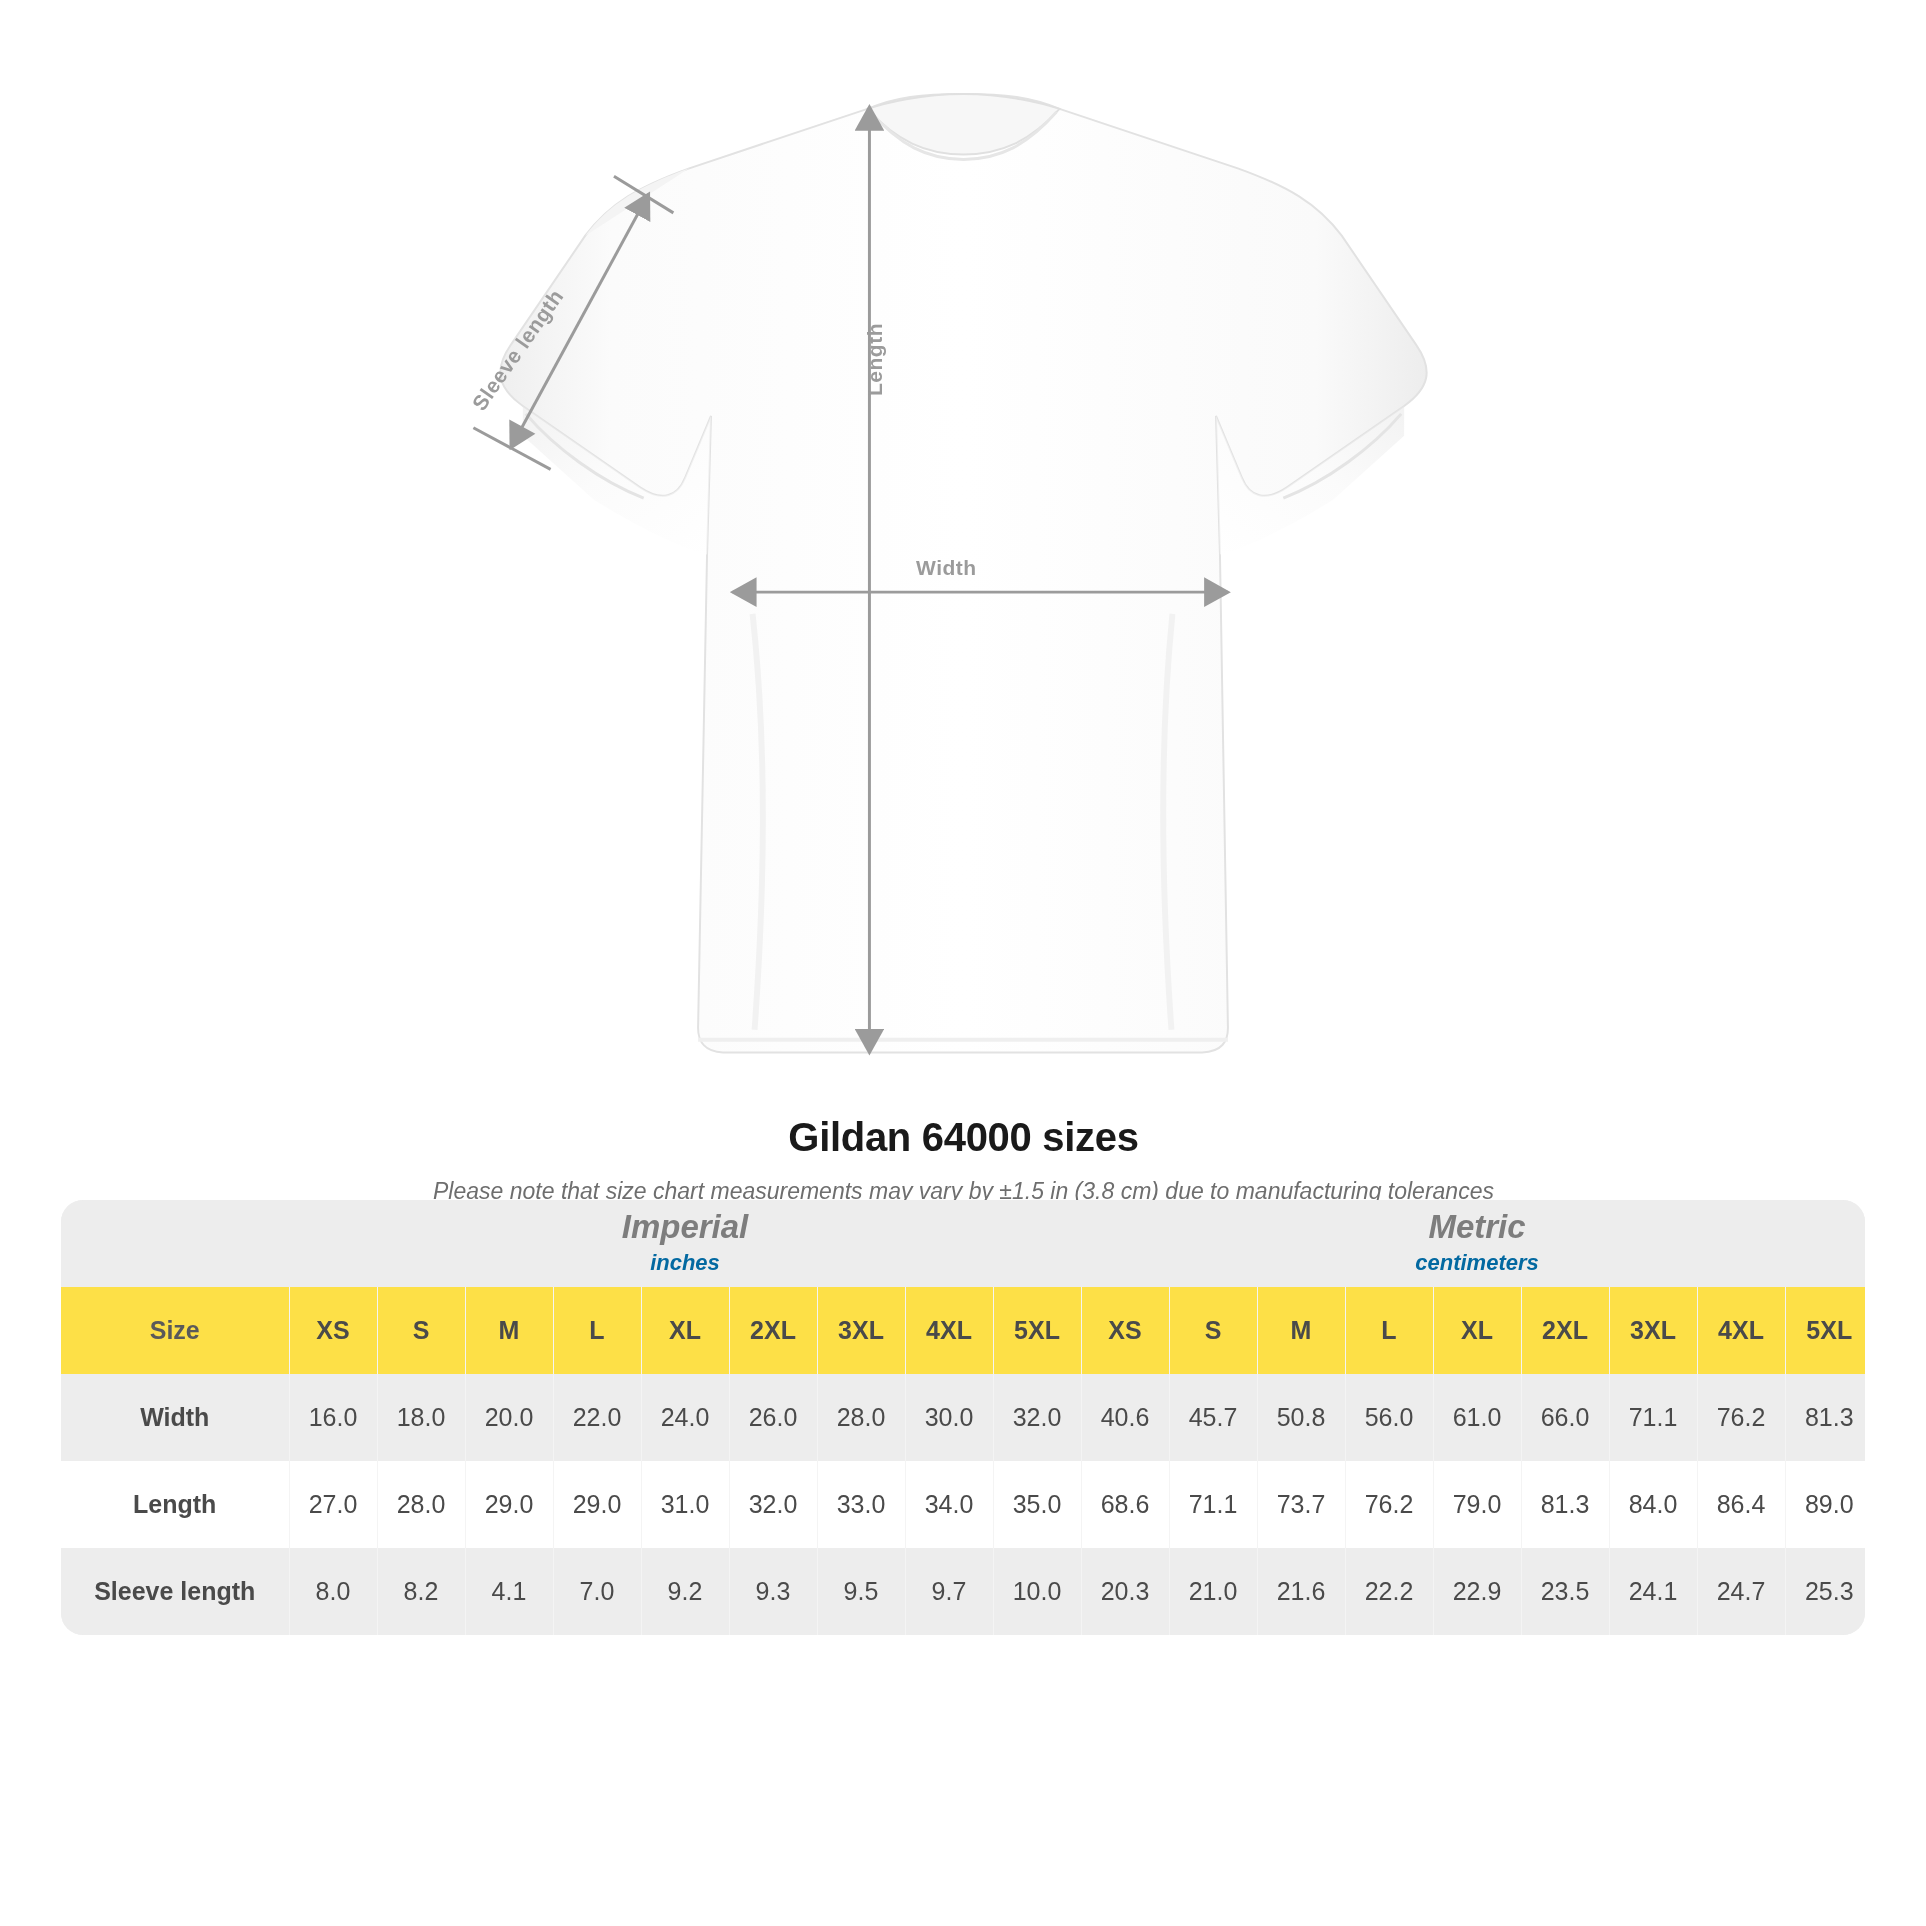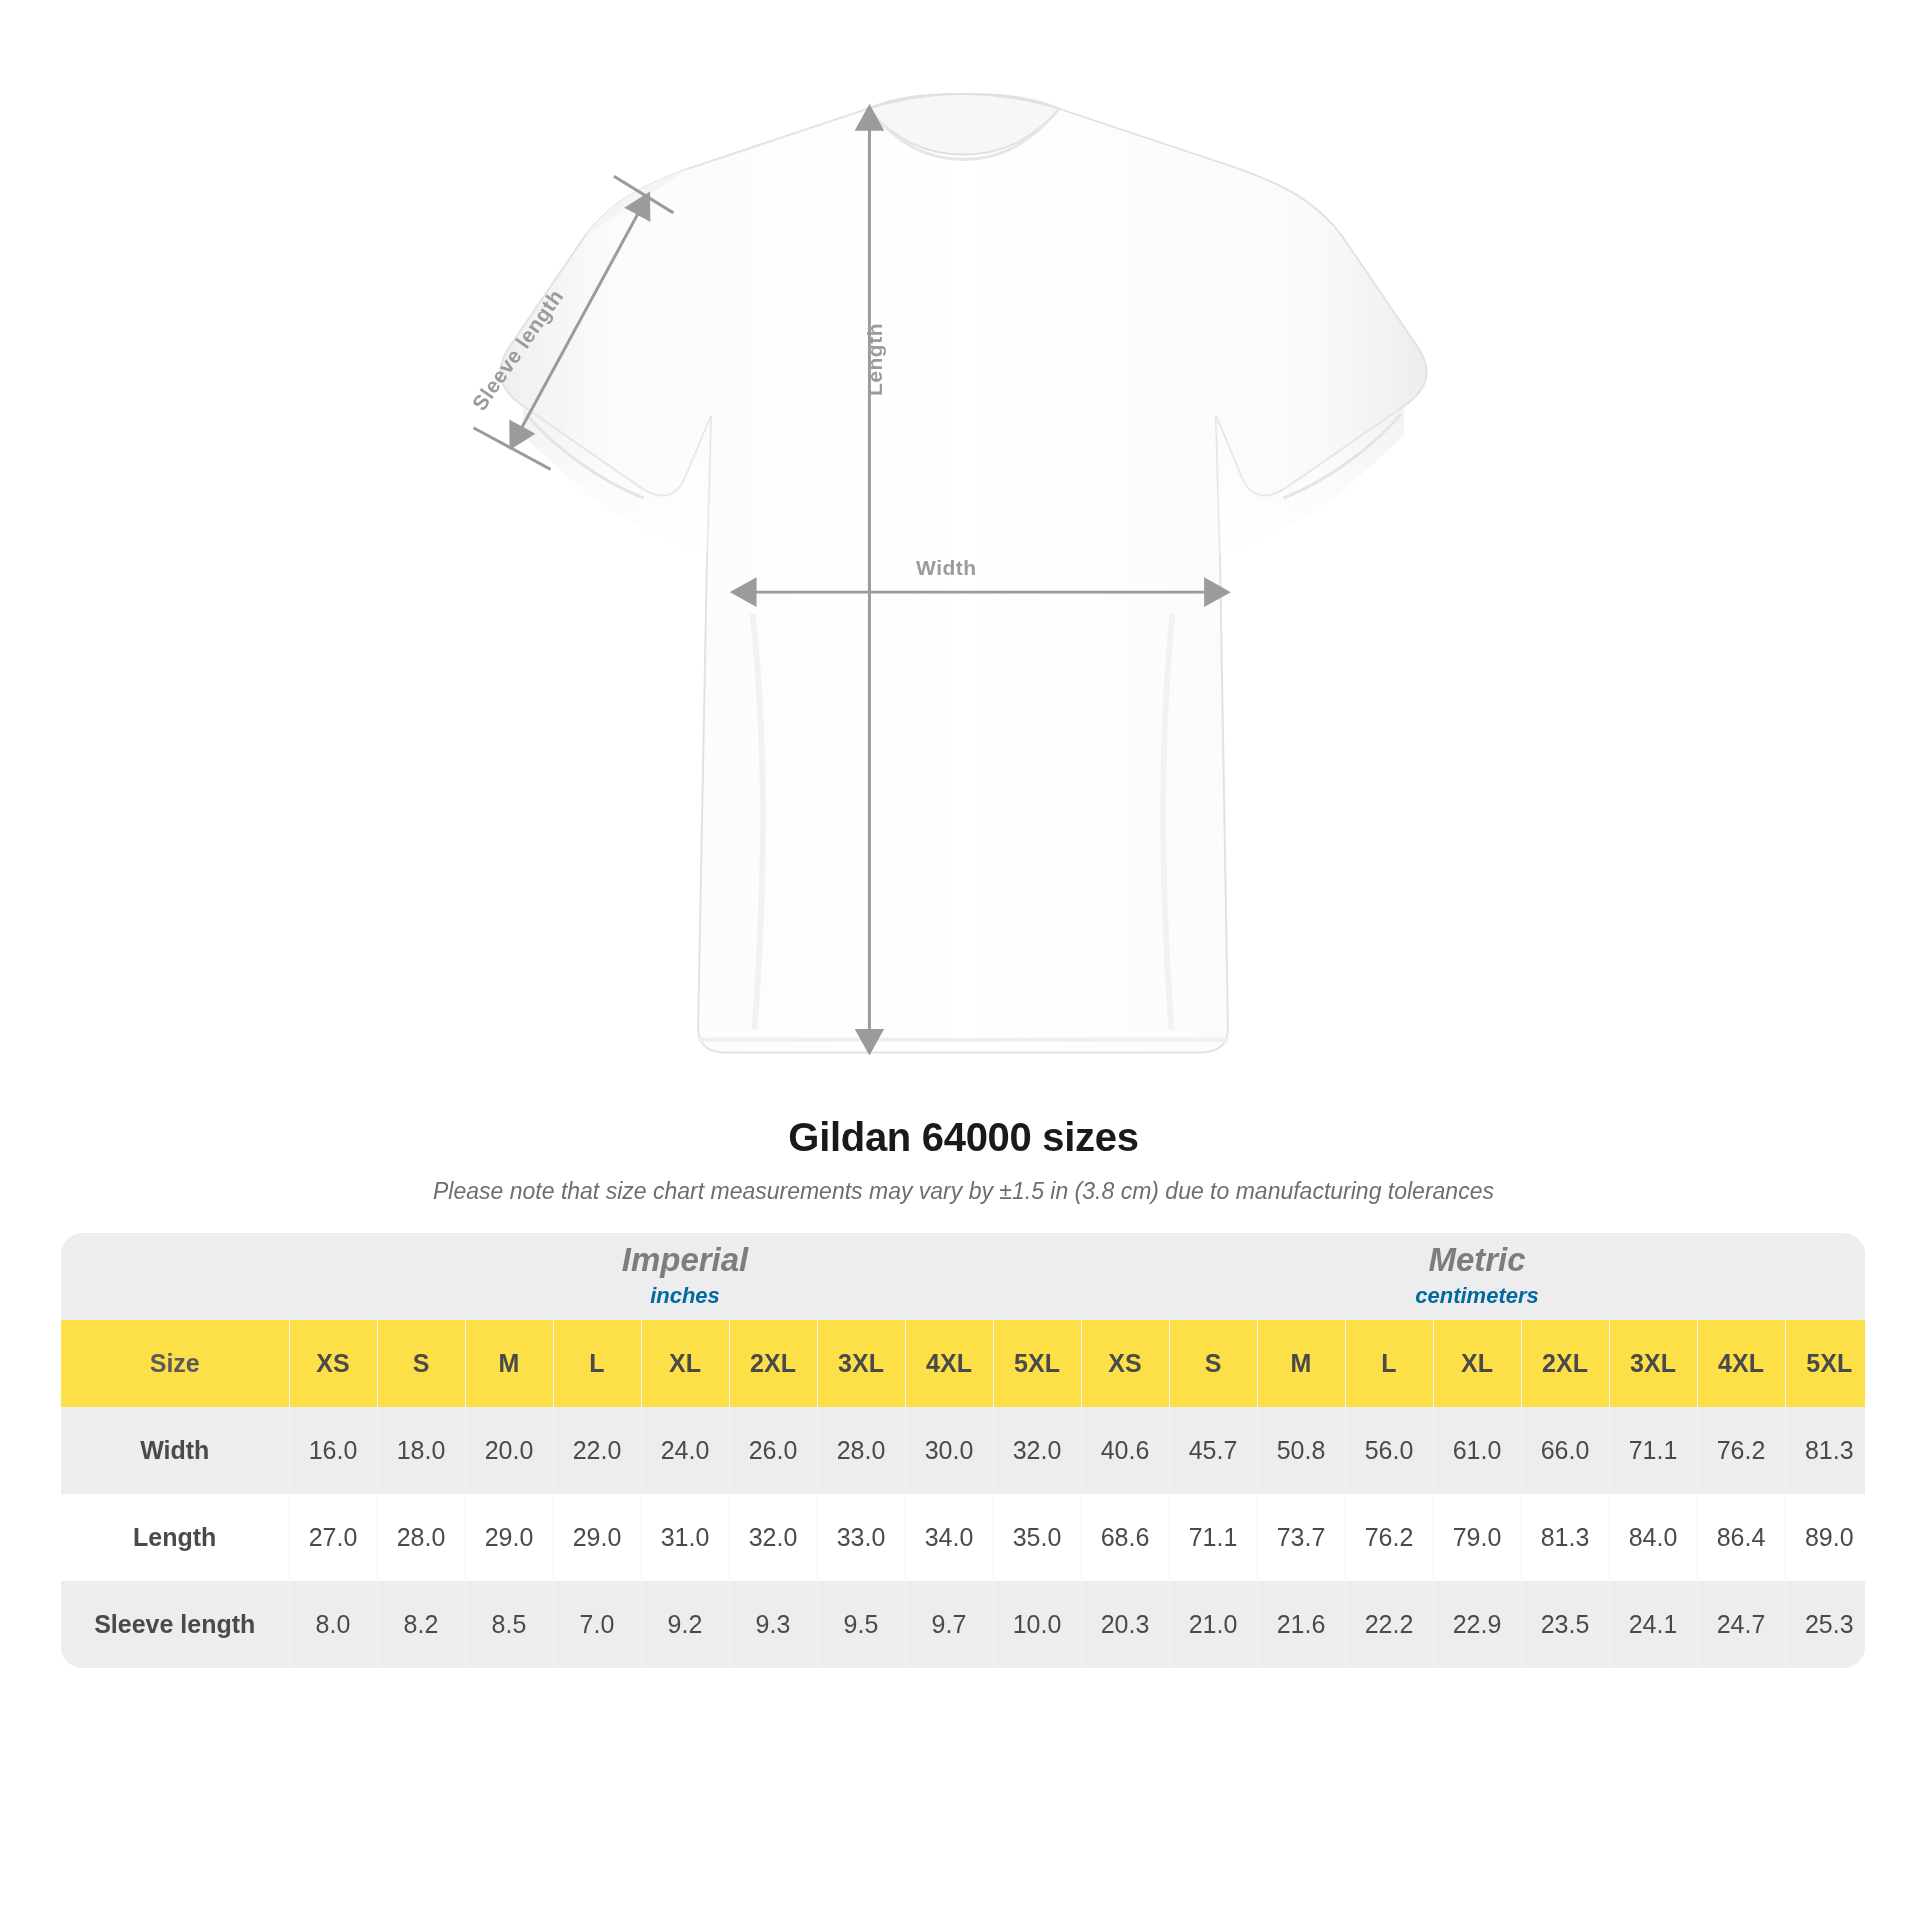--- a/index.html
+++ b/index.html
@@ -67,21 +67,21 @@
     font-size: 23px;
     font-style: italic;
     color: #6e6e6e;
     margin: 0;
   }
 
   
   .table-wrap {
     position: absolute;
     left: 61px;
-    top: 1233px;
+    top: 1200px;
     width: 1804px;
     border-radius: 22px;
     overflow: hidden;
     background: #ededed;
   }
   table.size-table {
     width: 100%;
     border-collapse: collapse;
     table-layout: fixed;
   }
@@ -323,21 +323,21 @@
             <td class="cell-divider">79.0</td>
             <td class="cell-divider">81.3</td>
             <td class="cell-divider">84.0</td>
             <td class="cell-divider">86.4</td>
             <td class="cell-divider">89.0</td>
           </tr>
           <tr class="row-alt">
             <td class="rowhead">Sleeve length</td>
             <td class="cell-divider">8.0</td>
             <td class="cell-divider">8.2</td>
-            <td class="cell-divider">8.5</td>
+            <td class="cell-divider">4.1</td>
             <td class="cell-divider">7.0</td>
             <td class="cell-divider">9.2</td>
             <td class="cell-divider">9.3</td>
             <td class="cell-divider">9.5</td>
             <td class="cell-divider">9.7</td>
             <td class="cell-divider">10.0</td>
             <td class="cell-divider">20.3</td>
             <td class="cell-divider">21.0</td>
             <td class="cell-divider">21.6</td>
             <td class="cell-divider">22.2</td>

